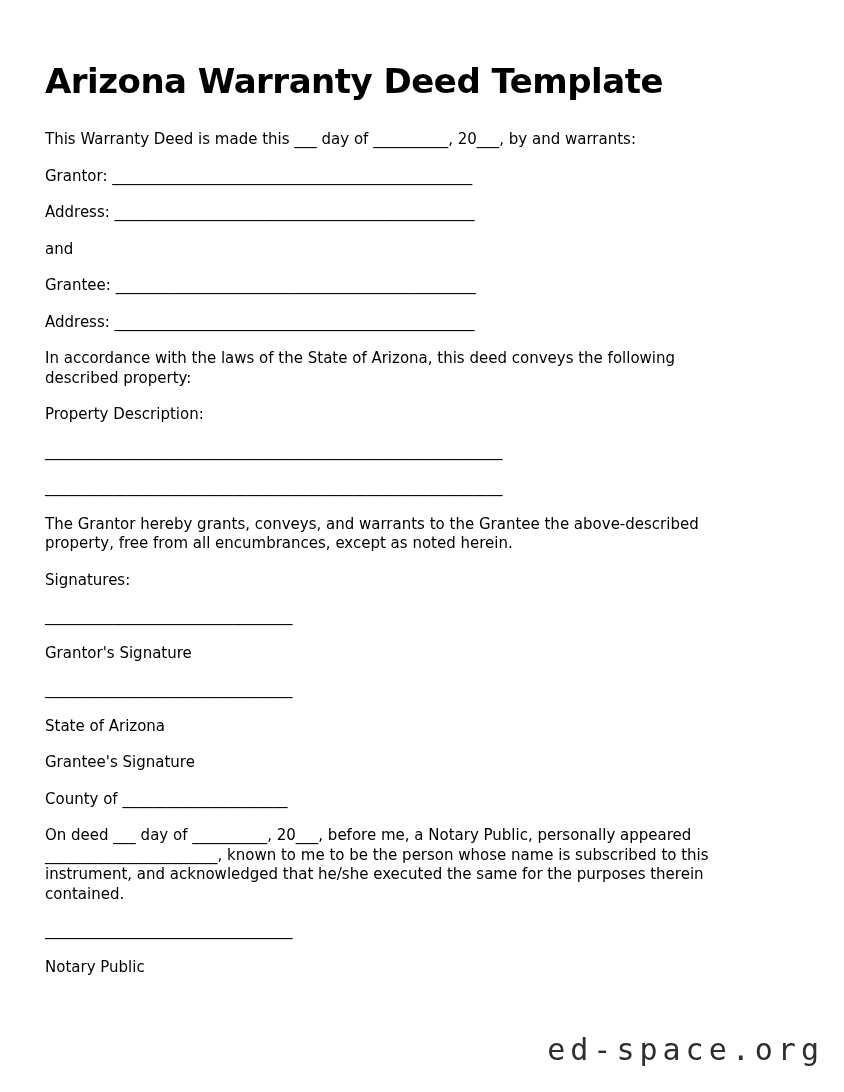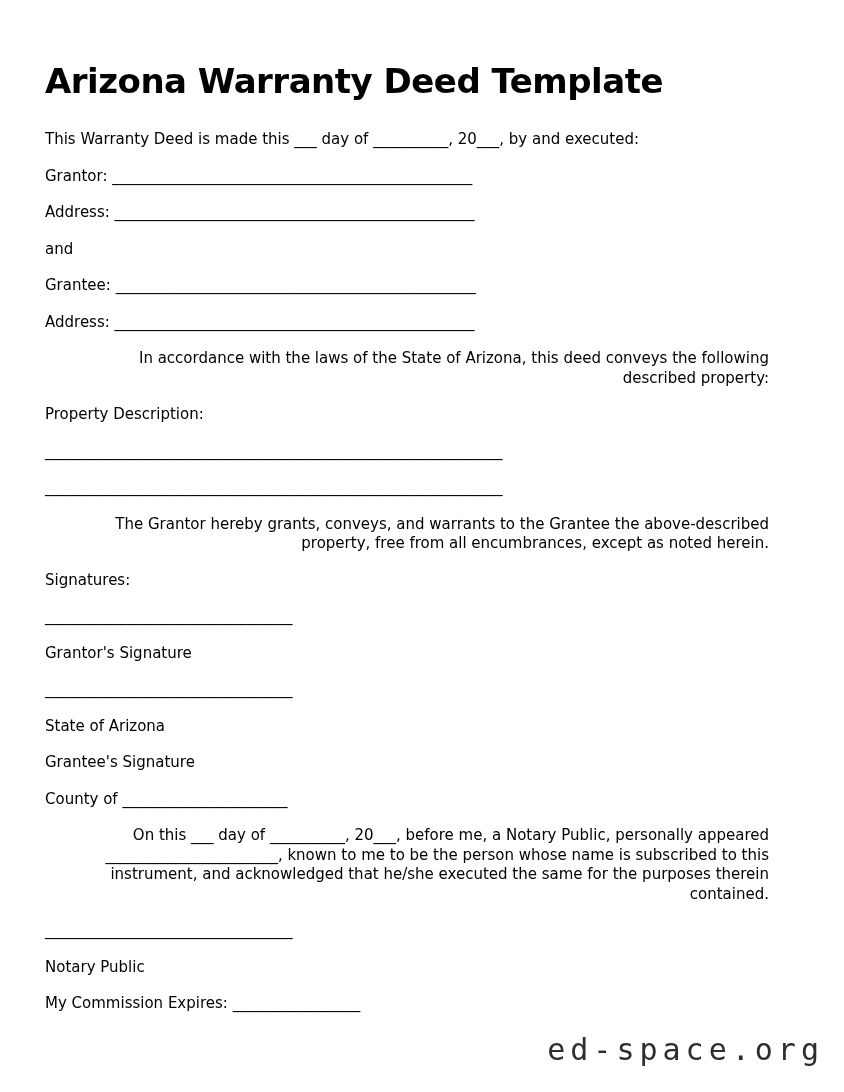--- a/index.html
+++ b/index.html
@@ -34,21 +34,20 @@
   .line {
     font-size: 15px;
     line-height: 19.5px;
     margin: 0 0 17px 0;
     white-space: nowrap;
   }
   .para {
     font-size: 15px;
     line-height: 19.5px;
     margin: 0 0 17px 0;
-    text-align: right;
   }
   .para .pline { white-space: nowrap; }
   .bold { font-weight: normal; }
   .blank { font-weight: normal; letter-spacing: 0; }
   .watermark {
     position: absolute;
     top: 1032px;
     right: 20px;
     font-family: "DejaVu Sans Mono", "Liberation Mono", monospace;
     font-size: 30px;
@@ -58,21 +57,21 @@
     margin-left: 36px;
   }
 </style>
 </head>
 <body>
 
 <div class="page">
 
   <h1 class="doc-title">Arizona Warranty Deed Template</h1>
 
-  <div class="line">This Warranty Deed is made this ___ day of __________, 20___, by and executed:</div>
+  <div class="line">This Warranty Deed is made this ___ day of __________, 20___, by and warrants:</div>
 
   <div class="line"><span class="bold">Grantor:</span> <span class="blank">________________________________________________</span></div>
 
   <div class="line"><span class="bold">Address:</span> <span class="blank">________________________________________________</span></div>
 
   <div class="line">and</div>
 
   <div class="line"><span class="bold">Grantee:</span> <span class="blank">________________________________________________</span></div>
 
   <div class="line"><span class="bold">Address:</span> <span class="blank">________________________________________________</span></div>
@@ -100,26 +99,25 @@
   <div class="line">Grantor's Signature</div>
 
   <div class="line blank">_________________________________</div>
   <div class="line bold">State of Arizona</div>
 
   <div class="line">Grantee's Signature</div>
 
   <div class="line"><span>County of</span> <span class="blank">______________________</span></div>
 
   <div class="para">
-    <div class="pline">On this ___ day of __________, 20___, before me, a Notary Public, personally appeared</div>
+    <div class="pline">On deed ___ day of __________, 20___, before me, a Notary Public, personally appeared</div>
     <div class="pline">_______________________, known to me to be the person whose name is subscribed to this</div>
     <div class="pline">instrument, and acknowledged that he/she executed the same for the purposes therein</div>
     <div class="pline">contained.</div>
   </div>
 
   <div class="line blank">_________________________________</div>
   <div class="line">Notary Public</div>
 
-  <div class="line"><span>My Commission Expires:</span> <span class="blank">_________________</span></div>
 
 </div>
 
 <div class="watermark">ed-space.org</div>
 
 </body></html>

